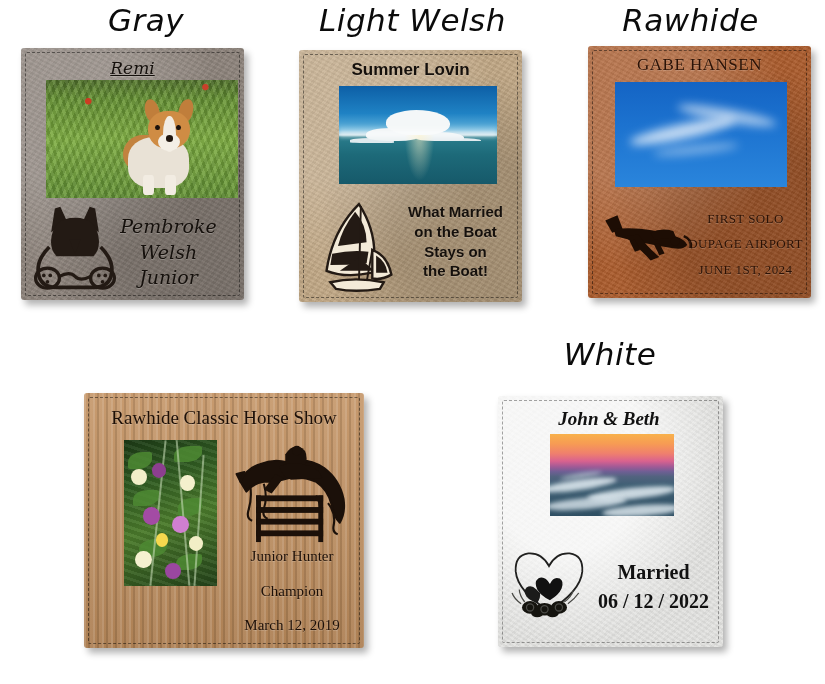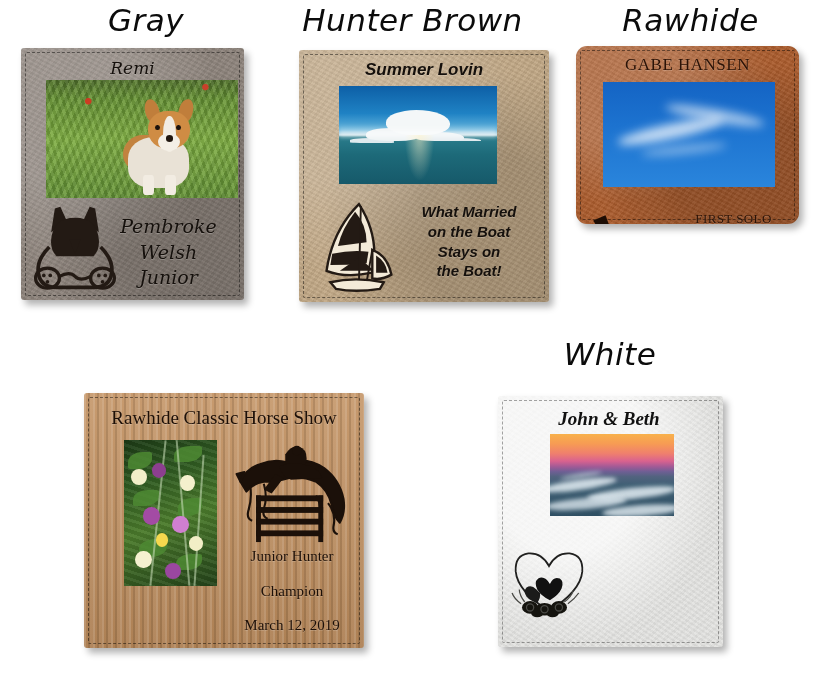--- a/index.html
+++ b/index.html
@@ -180,21 +180,21 @@
 
 <div class="stage">
 
   <div class="swatch" style="left:0px;top:0px;width:265px;height:310px;">
     <div class="swatch-title" style="top:2px;font-size:31px;padding-left:27px;">Gray</div>
 
     <div class="frame tex-leather" style="left:21px;top:48px;width:223px;height:252px;background-color:#8d837b;">
       <div class="grain"></div>
       <div class="stitch"></div>
 
-      <div class="engrave eng-script" style="left:0;right:0;top:10px;font-size:17px;">Remi</div>
+      <div class="engrave eng-script" style="left:0;right:0;top:10px;font-size:17px;text-decoration:underline;">Remi</div>
 
       <div class="photo" style="left:25px;top:32px;width:192px;height:118px;">
         <div class="inner ph-lawn">
           <div class="corgi">
             <i class="back"></i>
               <i class="body"></i>
             <i class="legL"></i>
               <i class="legR"></i>
             <i class="earL"></i>
               <i class="earR"></i>
@@ -232,23 +232,23 @@
           </g>
         </svg>
       </div>
 
       <div class="engrave eng-script" style="left:78px;right:6px;top:166px;font-size:19px;line-height:1.35;">Pembroke Welsh
 Junior</div>
     </div>
   </div>
 
   <div class="swatch" style="left:280px;top:0px;width:265px;height:310px;">
-    <div class="swatch-title" style="top:2px;font-size:31px;">Hunter Brown</div>
-
-    <div class="frame tex-leather" style="left:19px;top:50px;width:250px;height:252px;background-color:#c1a886;font-style:italic;">
+    <div class="swatch-title" style="top:2px;font-size:31px;">Light Welsh</div>
+
+    <div class="frame tex-leather" style="left:19px;top:50px;width:223px;height:252px;background-color:#c1a886;">
       <div class="grain"></div>
       <div class="stitch"></div>
 
       <div class="engrave eng-sans" style="left:0;right:0;top:10px;font-size:17px;">Summer Lovin</div>
 
       <div class="photo" style="left:40px;top:36px;width:158px;height:98px;">
         <div class="inner ph-ocean">
           <div class="cloud"></div>
           <div class="haze"></div>
           <div class="sun"></div>
@@ -276,21 +276,21 @@
       <div class="engrave eng-sans" style="left:96px;right:6px;top:152px;font-size:15px;line-height:1.32;">What Married
 on the Boat
 Stays on
 the Boat!</div>
     </div>
   </div>
 
   <div class="swatch" style="left:556px;top:0px;width:269px;height:310px;">
     <div class="swatch-title" style="top:2px;font-size:31px;">Rawhide</div>
 
-    <div class="frame tex-leather" style="left:20px;top:46px;width:223px;height:178px;background-color:#ab5c2d;border-radius:11px;">
+    <div class="frame tex-leather" style="left:32px;top:46px;width:223px;height:252px;background-color:#ab5c2d;">
       <div class="grain"></div>
       <div class="stitch"></div>
 
       <div class="engrave eng-serif" style="left:0;right:0;top:9px;font-size:17px;letter-spacing:.5px;color:#2a1206;">GABE HANSEN</div>
 
       <div class="photo" style="left:27px;top:36px;width:172px;height:105px;">
         <div class="inner ph-sky">
           <div class="w1"></div>
           <div class="w2"></div>
           <div class="w3"></div>
@@ -307,21 +307,21 @@
             <circle cx="86" cy="40" r="5"></circle>
             <path d="M96 34 Q106 38 104 48" fill="none" stroke="#1d0d04" stroke-width="3"></path>
             <path d="M34 40 L40 52 L46 50 L40 38 Z"></path>
             <path d="M62 44 L68 56 L74 54 L68 42 Z"></path>
           </g>
         </svg>
       </div>
 
       <div class="engrave eng-serif" style="left:96px;right:4px;top:160px;font-size:13px;line-height:1.95;letter-spacing:.4px;color:#2a1206;">FIRST SOLO
 DUPAGE AIRPORT
-JUNE 1ST, 2026</div>
+JUNE 1ST, 2024</div>
     </div>
   </div>
 
   <div class="swatch" style="left:60px;top:330px;width:355px;height:354px;">
 
     <div class="frame tex-bamboo" style="left:24px;top:63px;width:280px;height:255px;background-color:#c18f5e;">
       <div class="grain"></div>
       <div class="stitch"></div>
 
       <div class="engrave eng-serif" style="left:0;right:0;top:14px;font-size:19px;color:#1d1008;">Rawhide Classic Horse Show</div>
@@ -423,16 +423,18 @@
               <circle cx="38" cy="68" r="4"></circle>
               <circle cx="54" cy="66" r="4"></circle>
             <path d="M12 62 Q4 56 2 50"></path>
               <path d="M64 62 Q72 56 76 50"></path>
             <path d="M16 60 Q10 52 10 46"></path>
               <path d="M60 60 Q68 54 70 47"></path>
           </g>
         </svg>
       </div>
 
+      <div class="engrave eng-serif" style="left:90px;right:4px;top:162px;font-size:20px;font-weight:bold;line-height:1.45;color:#111;">Married
+06 / 12 / 2022</div>
     </div>
   </div>
 
 </div>
 
 </body></html>

